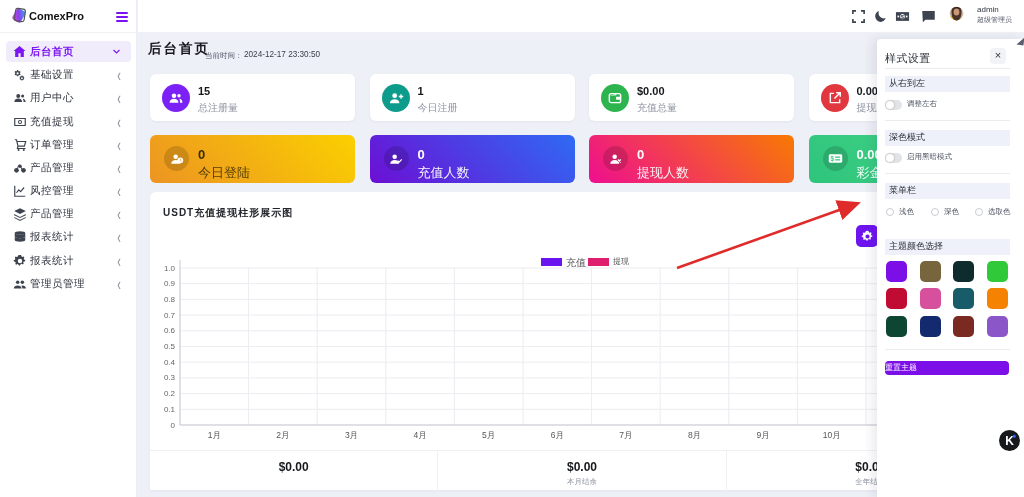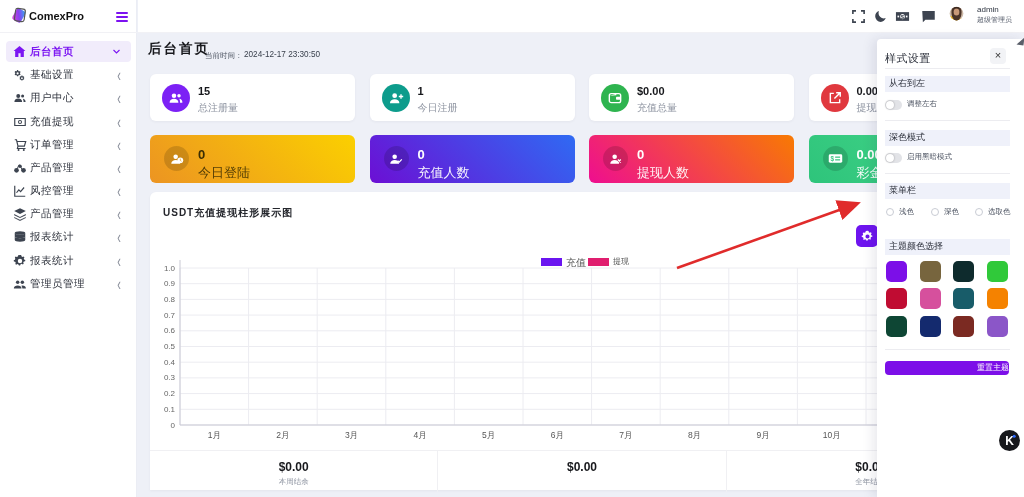--- a/index.html
+++ b/index.html
@@ -195,24 +195,24 @@
       <text x="544.5" y="246" font-size="8.5" fill="#555" text-anchor="middle">8月</text>
       <text x="613.1" y="246" font-size="8.5" fill="#555" text-anchor="middle">9月</text>
       <text x="681.7" y="246" font-size="8.5" fill="#555" text-anchor="middle">10月</text>
       <text x="750.3" y="246" font-size="8.5" fill="#555" text-anchor="middle">11月</text>
       <text x="818.9" y="246" font-size="8.5" fill="#555" text-anchor="middle">12月</text>
     </svg>
 
     <div style="position:absolute;left:0;top:258px;width:864px;height:42px;border-top:1px solid #f0f0f3;display:flex">
       <div style="flex:1;border-right:1px solid #f0f0f3;text-align:center;padding-top:9px">
           <div style="font-size:12px;font-weight:bold;color:#17181c">$0.00</div>
-          <div style="font-size:7.5px;color:#8d93a0;margin-top:3px">本周结余</div>
         </div>
       <div style="flex:1;border-right:1px solid #f0f0f3;text-align:center;padding-top:9px">
           <div style="font-size:12px;font-weight:bold;color:#17181c">$0.00</div>
+          <div style="font-size:7.5px;color:#8d93a0;margin-top:3px">本月结余</div>
         </div>
       <div style="flex:1;text-align:center;padding-top:9px">
           <div style="font-size:12px;font-weight:bold;color:#17181c">$0.00</div>
           <div style="font-size:7.5px;color:#8d93a0;margin-top:3px">全年结余</div>
         </div>
     </div>
   </div>
 
   <div style="position:absolute;left:856px;top:225px;width:22px;height:22px;background:#6e14ef;border-radius:5px;display:flex;align-items:center;justify-content:center;z-index:6">
     <svg width="13" height="13" viewBox="0 0 24 24" fill="#fff">
@@ -430,21 +430,21 @@
   <div class="sw" style="left:110px;top:222px;background:#30c93a"></div>
   <div class="sw" style="left:9px;top:249px;background:#c00c32"></div>
   <div class="sw" style="left:42.7px;top:249px;background:#d6509d"></div>
   <div class="sw" style="left:76.3px;top:249px;background:#185c69"></div>
   <div class="sw" style="left:110px;top:249px;background:#f58200"></div>
   <div class="sw" style="left:9px;top:277px;background:#0e4634"></div>
   <div class="sw" style="left:42.7px;top:277px;background:#142a6e"></div>
   <div class="sw" style="left:76.3px;top:277px;background:#7b2a22"></div>
   <div class="sw" style="left:110px;top:277px;background:#8b56c8"></div>
   <div class="phr" style="top:310px"></div>
-  <div style="position:absolute;left:8px;top:322px;width:124px;height:14px;background:#7c0fe8;border-radius:4px;color:#fff;font-size:8px;text-align:right;line-height:14px">重置主题</div>
+  <div style="position:absolute;left:8px;top:322px;width:124px;height:14px;background:#7c0fe8;border-radius:4px;color:#fff;font-size:8px;text-align:left;line-height:14px">重置主题</div>
 </div>
 <div style="position:absolute;left:1017px;top:37px;width:0;height:0;border-left:7px solid transparent;border-bottom:8px solid #5a5f6a;z-index:9;transform:rotate(8deg)"></div>
 
 <div style="position:absolute;left:999px;top:430px;width:21px;height:21px;background:#17181c;border-radius:50%;z-index:9">
   <svg width="21" height="21" viewBox="0 0 21 21">
       <text x="10.5" y="15" font-size="12" font-weight="bold" fill="#fff" text-anchor="middle" font-family="Liberation Sans">K</text>
       <circle cx="15.2" cy="6.2" r="1.5" fill="#2f6bff"></circle>
     </svg>
 </div>
 

